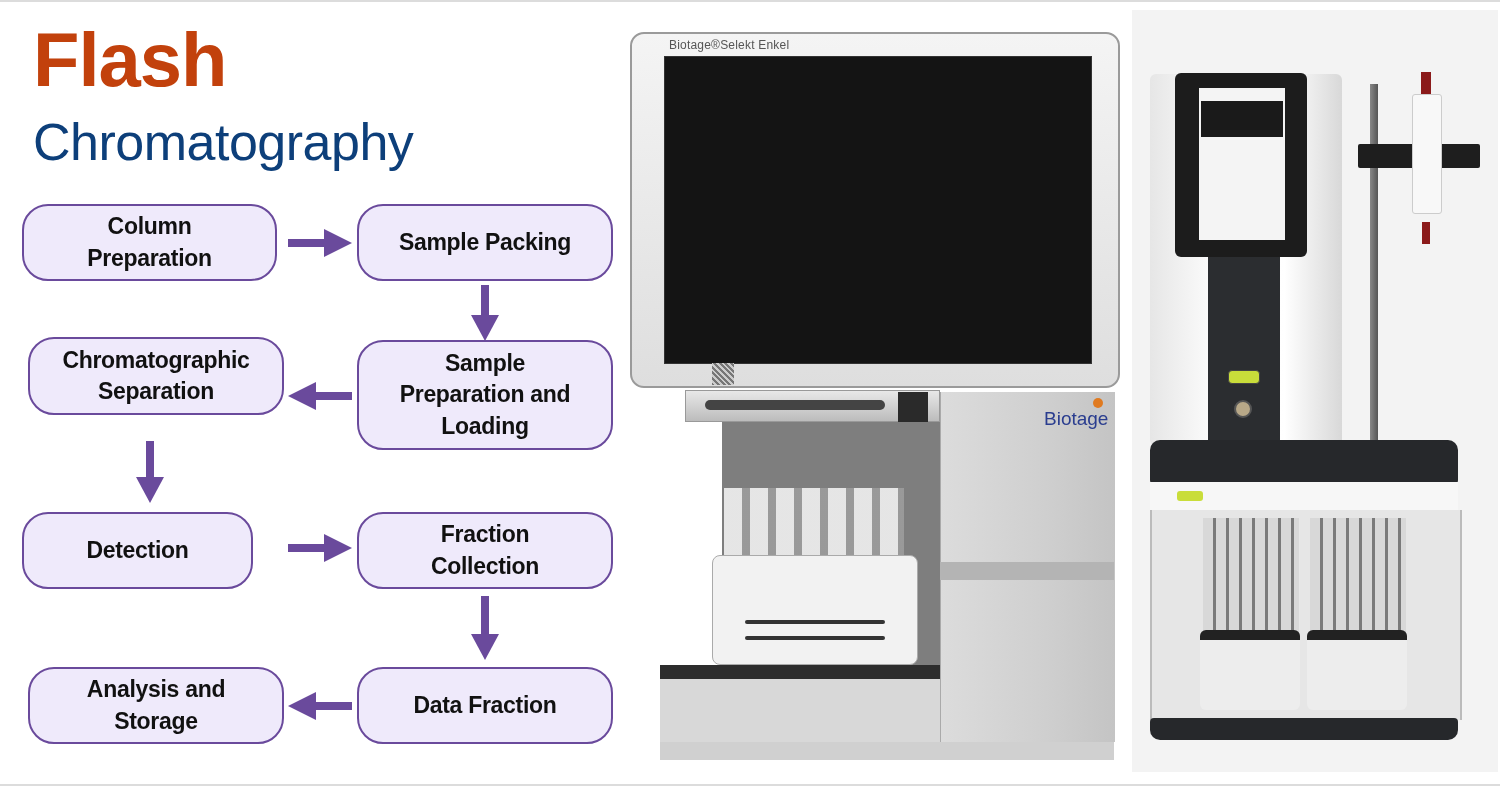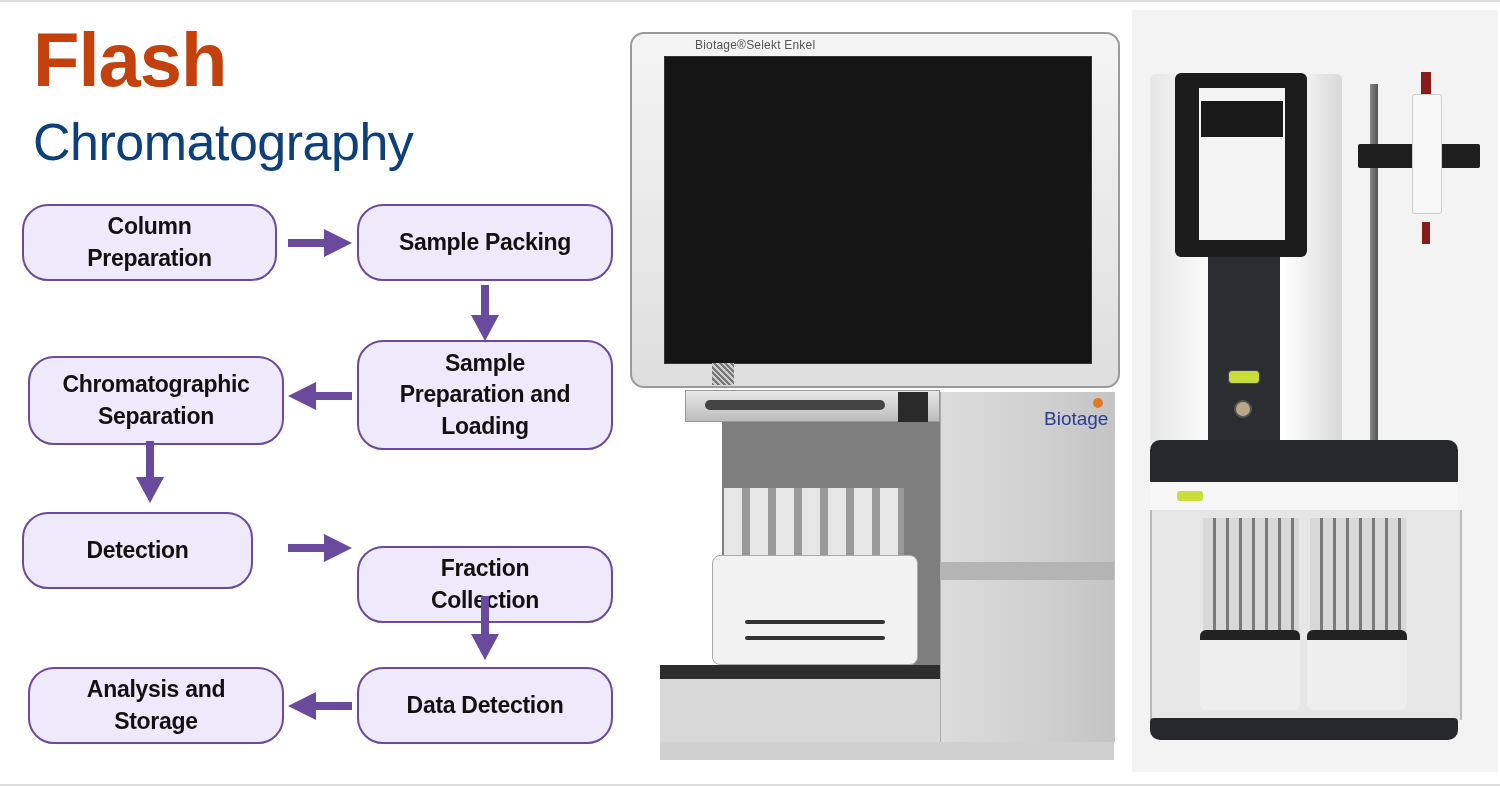--- a/index.html
+++ b/index.html
@@ -33,21 +33,21 @@
   
   .bio-screen-frame {
     position: absolute; left: 630px; top: 32px; width: 490px; height: 356px;
     background: linear-gradient(#f4f4f4, #dedede); border: 2px solid #9a9a9a; border-radius: 14px; box-sizing: border-box;
   }
   .bio-screen {
     position: absolute; left: 664px; top: 56px; width: 426px; height: 306px;
     background: #141414; border: 1px solid #333;
   }
   .bio-model {
-    position: absolute; left: 669px; top: 38px; font-size: 12px; color: #555; letter-spacing: 0.2px; margin-left: 26px;
+    position: absolute; left: 669px; top: 38px; font-size: 12px; color: #555; letter-spacing: 0.2px;
   }
   .bio-qr { position: absolute; left: 712px; top: 363px; width: 22px; height: 22px;
     background: repeating-linear-gradient(45deg, #777 0 2px, #ccc 2px 4px); }
   .bio-rail { position: absolute; left: 685px; top: 390px; width: 255px; height: 32px; background: linear-gradient(#e8e8e8,#bcbcbc); border: 1px solid #999; box-sizing: border-box; }
   .bio-rail-slot { position: absolute; left: 705px; top: 400px; width: 180px; height: 10px; background: #444; border-radius: 5px; }
   .bio-head { position: absolute; left: 898px; top: 392px; width: 30px; height: 30px; background: #2a2a2a; }
   .bio-body-right {
     position: absolute; left: 940px; top: 392px; width: 174px; height: 350px;
     background: linear-gradient(90deg, #dcdcdc, #cfcfcf 60%, #c4c4c4);
     border-left: 1px solid #aaa;
@@ -92,26 +92,26 @@
 
 <div class="title-1">Flash</div>
 <div class="title-2">Chromatography</div>
 
 <div class="step" style="left:22px; top:204px; width:255px; height:77px;">Column
 Preparation</div>
 <div class="step" style="left:357px; top:204px; width:256px; height:77px;">Sample Packing</div>
 <div class="step" style="left:357px; top:340px; width:256px; height:110px;">Sample
 Preparation and
 Loading</div>
-<div class="step" style="left:28px; top:356px; width:256px; height:89px;">Chromatographic
+<div class="step" style="left:28px; top:337px; width:256px; height:78px;">Chromatographic
 Separation</div>
 <div class="step" style="left:22px; top:512px; width:231px; height:77px;">Detection</div>
-<div class="step" style="left:357px; top:512px; width:256px; height:77px;margin-top:34px;">Fraction
+<div class="step" style="left:357px; top:512px; width:256px; height:77px;">Fraction
 Collection</div>
-<div class="step" style="left:357px; top:667px; width:256px; height:77px;">Data Detection</div>
+<div class="step" style="left:357px; top:667px; width:256px; height:77px;">Data Fraction</div>
 <div class="step" style="left:28px; top:667px; width:256px; height:77px;">Analysis and
 Storage</div>
 
 <div class="arrow" style="left:288px; top:229px;">
   <svg width="64" height="28" viewBox="0 0 64 28">
       <rect x="0" y="10" width="38" height="8" fill="#6a4a9c"></rect>
       <polygon points="36,0 64,14 36,28" fill="#6a4a9c"></polygon>
     </svg>
 </div>
 <div class="arrow" style="left:471px; top:285px;">

